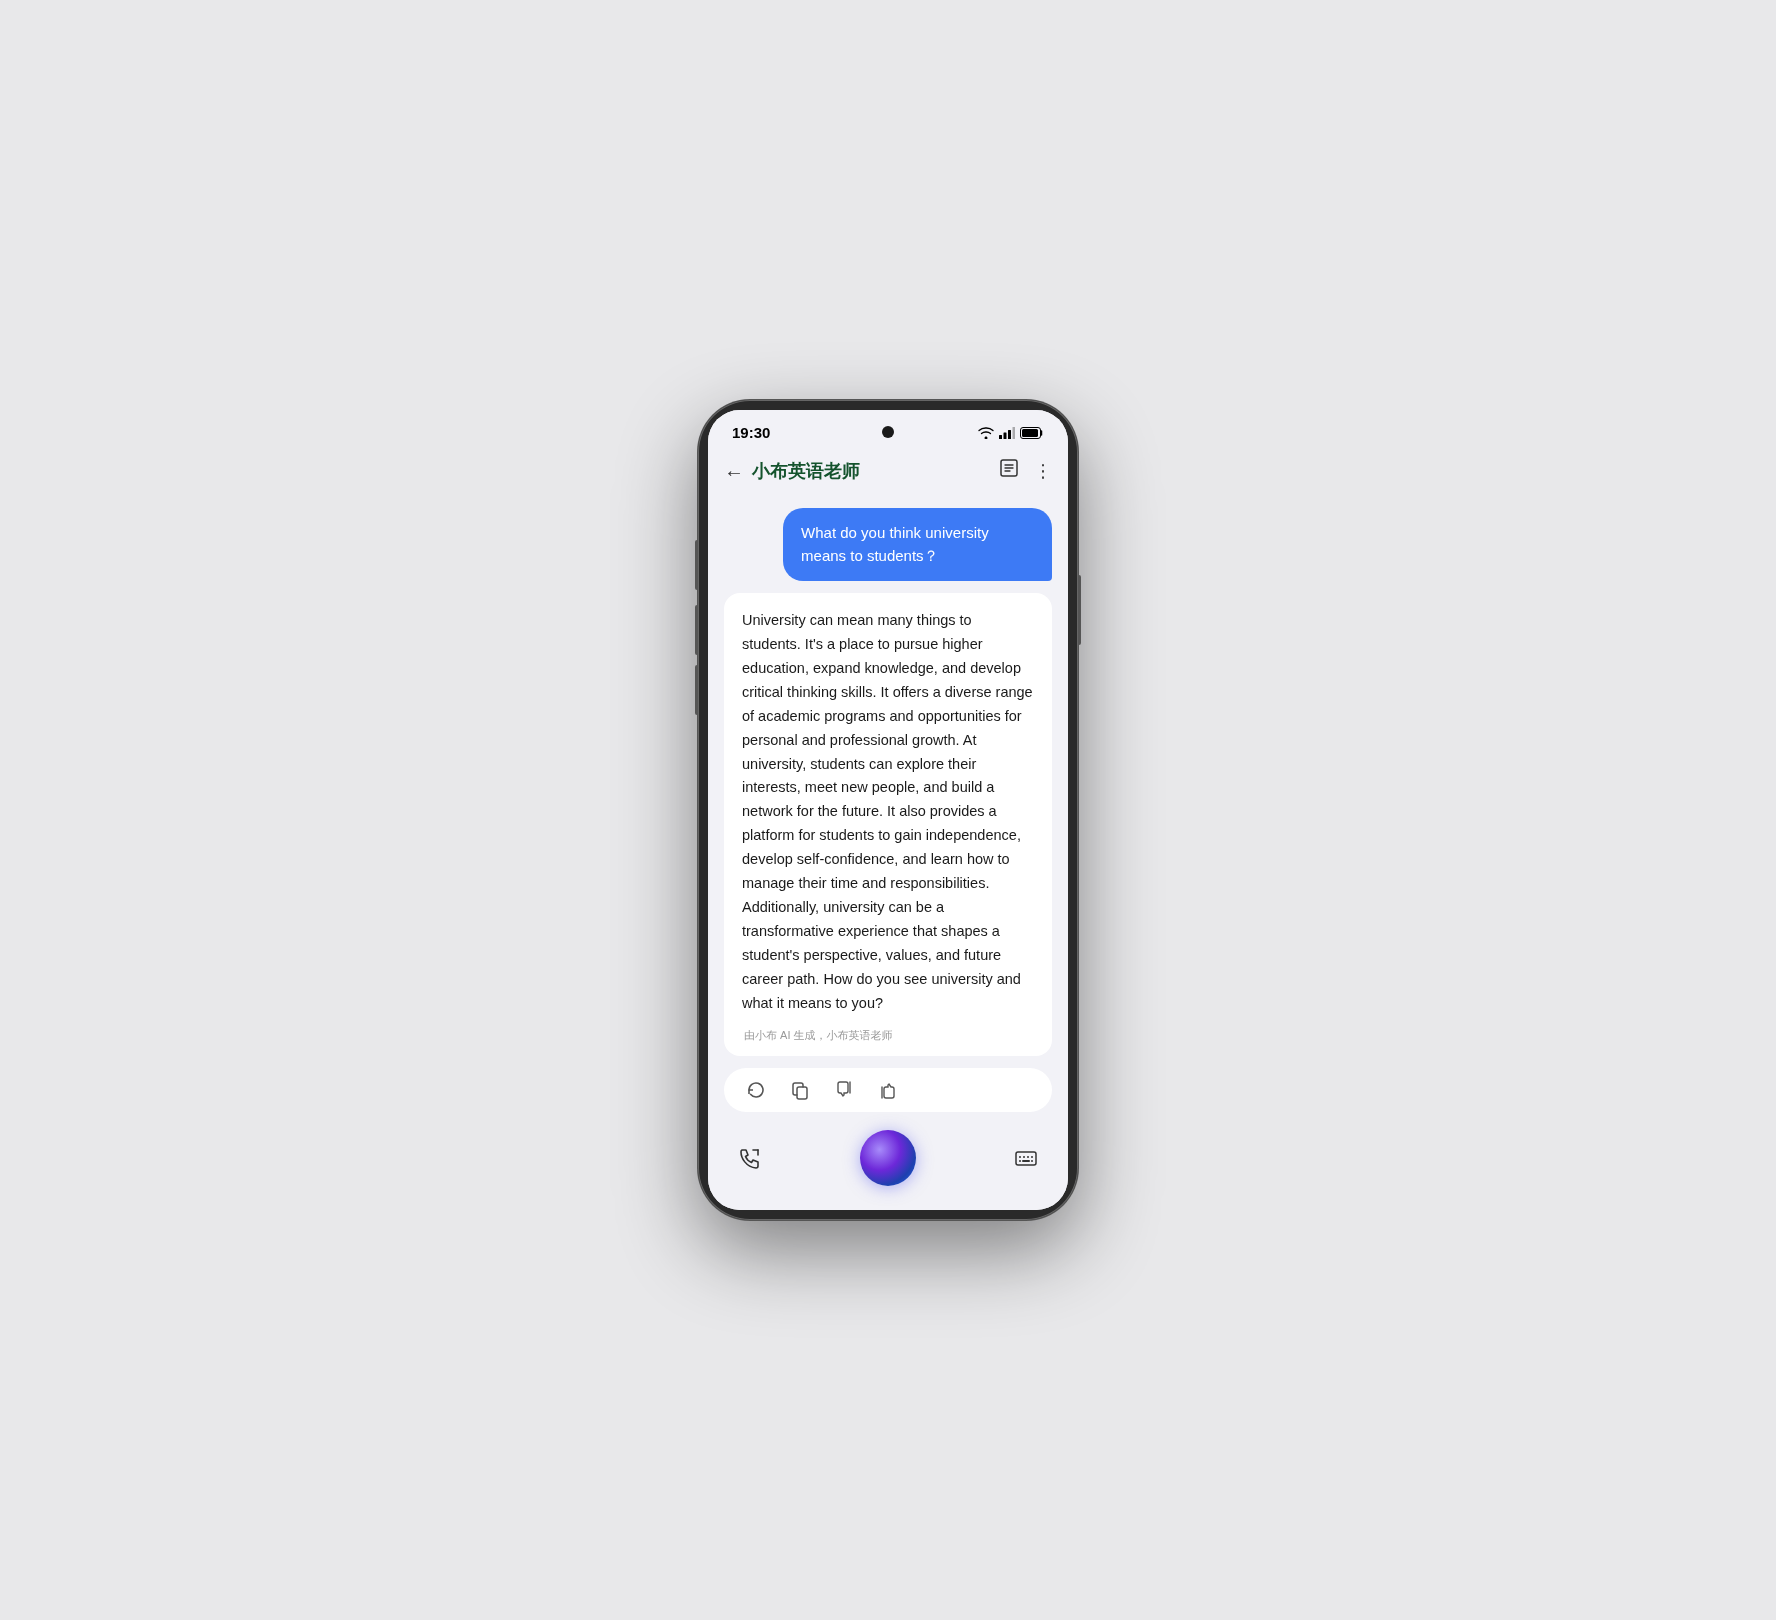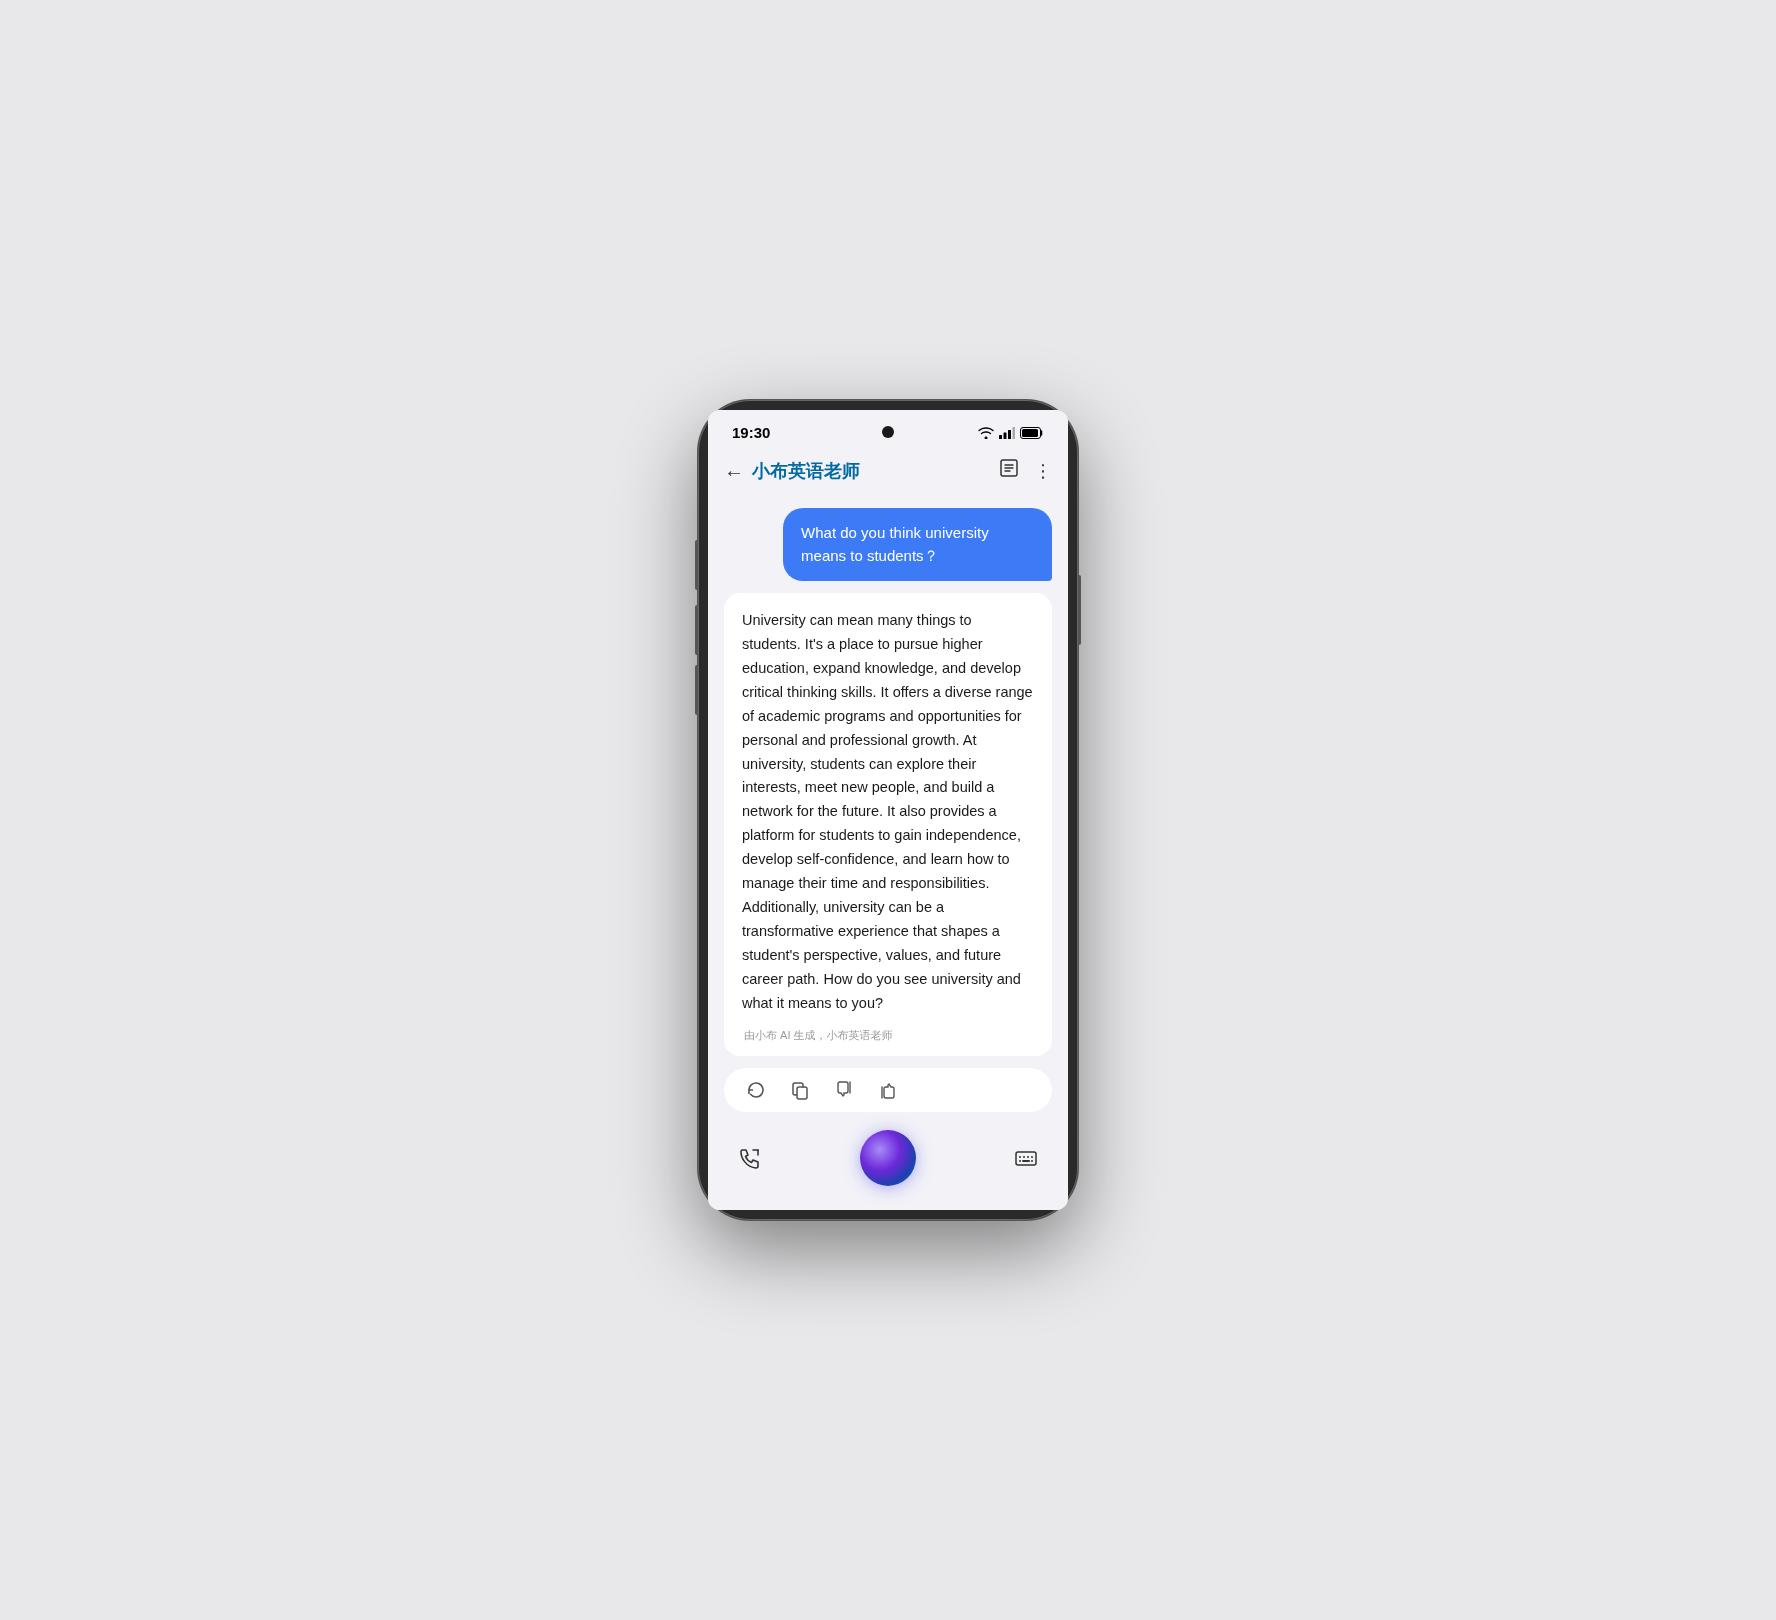--- a/index.html
+++ b/index.html
@@ -47,21 +47,21 @@
       width: 3px;
       height: 70px;
       background: #555;
       border-radius: 0 2px 2px 0;
     }
 
     .phone-screen {
       width: 100%;
       height: 100%;
       background: #f2f2f7;
-      border-radius: 12px;
+      border-radius: 32px;
       overflow: hidden;
       display: flex;
       flex-direction: column;
     }
 
     
     .status-bar {
       background: #f2f2f7;
       padding: 14px 24px 8px;
       display: flex;
@@ -118,21 +118,21 @@
 
     .back-arrow {
       font-size: 20px;
       color: #333;
       cursor: pointer;
     }
 
     .header-title {
       font-size: 18px;
       font-weight: 600;
-      color: #0369a1;
+      color: #14532d;
     }
 
     .header-right {
       display: flex;
       align-items: center;
       gap: 14px;
     }
 
     .header-icon {
       font-size: 18px;

